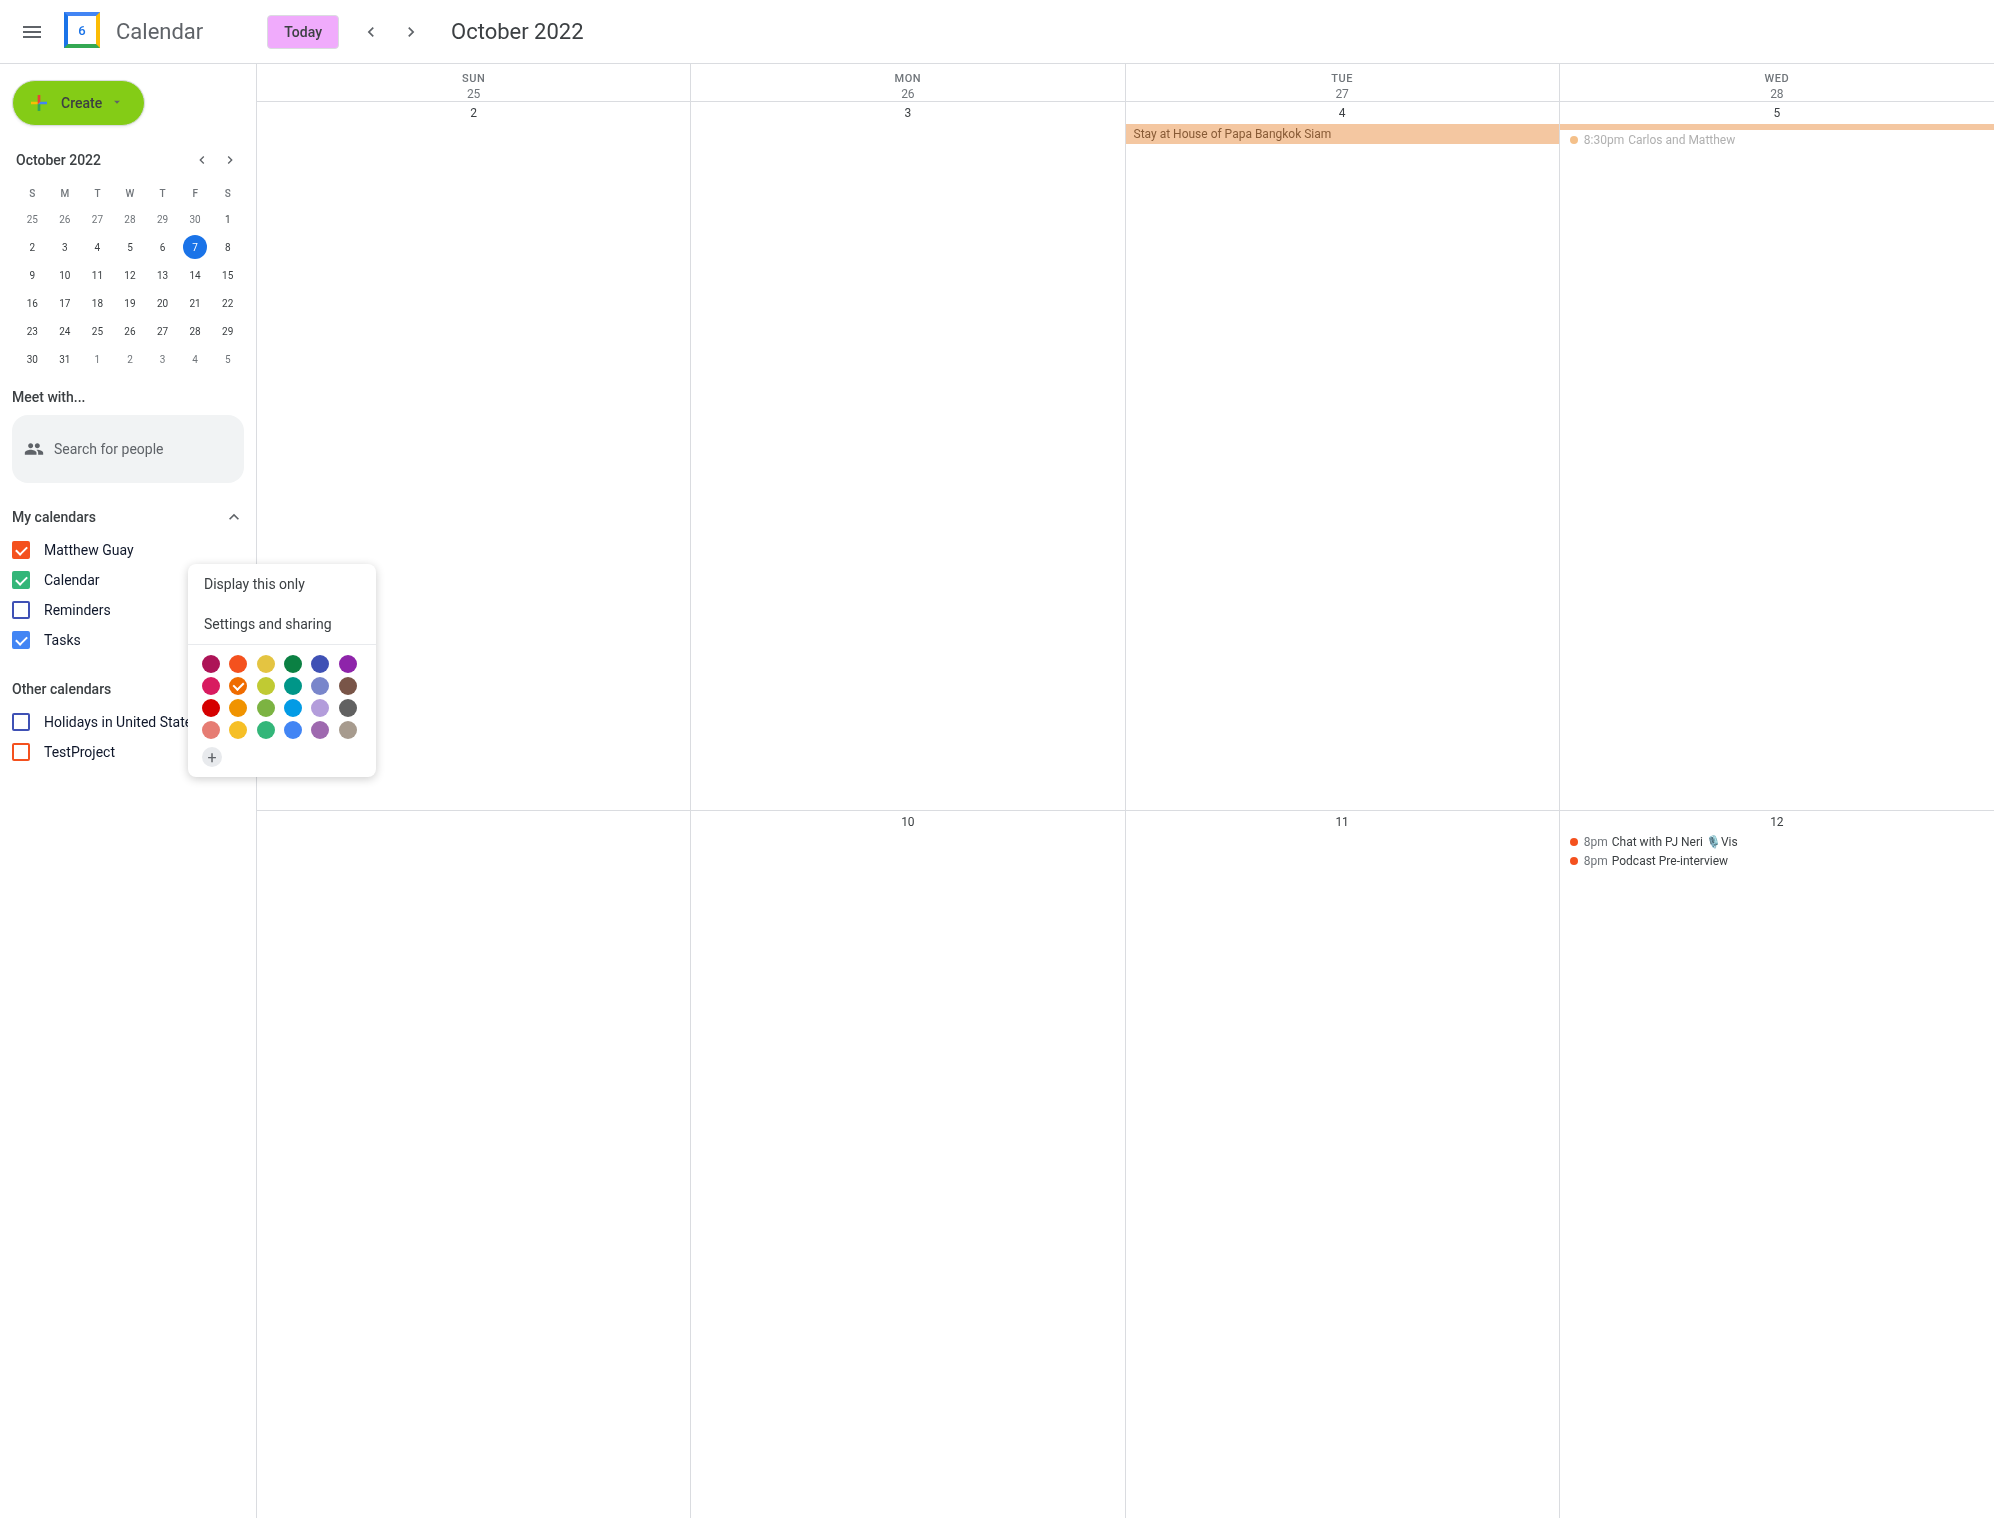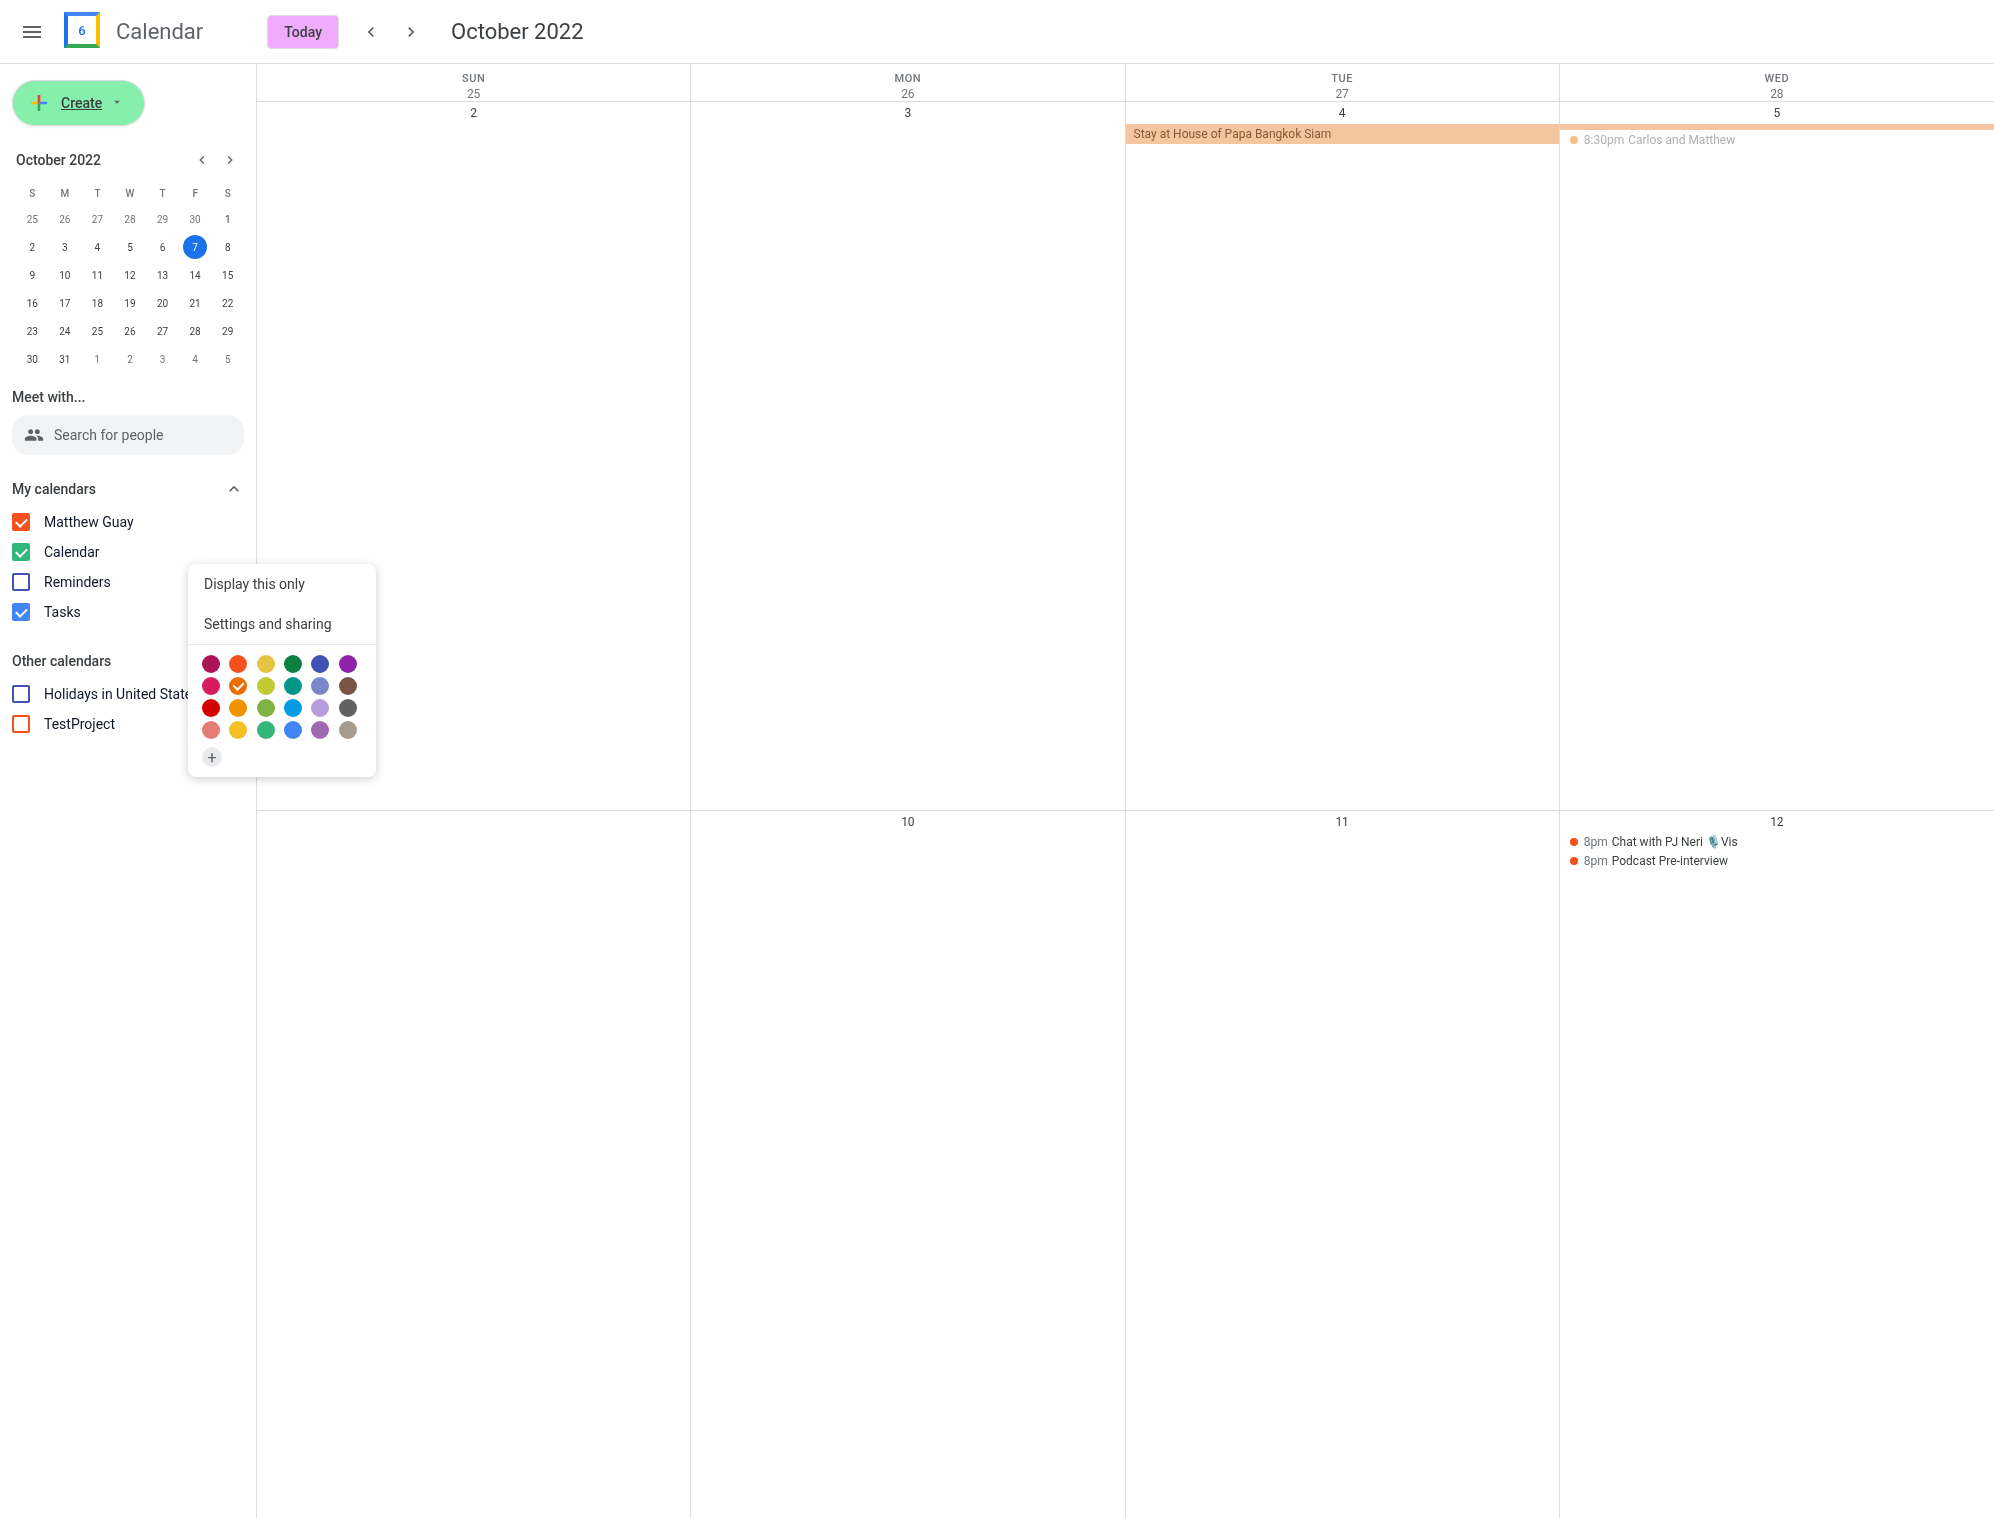--- a/index.html
+++ b/index.html
@@ -14,40 +14,40 @@
 .app-title { font-size: 22px; color: #5f6368; margin-left: 4px; margin-right: 64px; }
 .today-btn { border: 1px solid #dadce0; background: #f0abfc; padding: 8px 16px; border-radius: 4px; font-size: 14px; color: #3c4043; cursor: pointer; font-weight: 500; }
 .nav-arrows { display: flex; margin: 0 12px; }
 .nav-arrow { width: 40px; height: 40px; display: flex; align-items: center; justify-content: center; cursor: pointer; border-radius: 50%; }
 .nav-arrow svg { width: 20px; height: 20px; fill: #5f6368; }
 .current-month { font-size: 22px; color: #3c4043; margin-left: 8px; }
 
 .main { display: flex; height: calc(100vh - 64px); }
 .sidebar { width: 256px; padding: 16px 0 16px 12px; flex-shrink: 0; position: relative; }
 
-.create-btn { display: inline-flex; align-items: center; background: #86efac; border: 1px solid #dadce0; border-radius: 28px; padding: 10px 20px 10px 14px; box-shadow: 0 1px 3px rgba(0,0,0,0.08); cursor: pointer; margin-bottom: 20px; text-decoration: underline; }
+.create-btn { display: inline-flex; align-items: center; background: #84cc16; border: 1px solid #dadce0; border-radius: 28px; padding: 10px 20px 10px 14px; box-shadow: 0 1px 3px rgba(0,0,0,0.08); cursor: pointer; margin-bottom: 20px; }
 .create-plus { width: 24px; height: 24px; margin-right: 10px; }
 .create-label { font-size: 14px; color: #3c4043; font-weight: 500; margin-right: 8px; }
 .create-caret svg { width: 14px; height: 14px; fill: #5f6368; }
 
 .mini-cal { padding: 0 12px 0 4px; }
 .mini-head { display: flex; align-items: center; justify-content: space-between; margin-bottom: 8px; }
 .mini-month { font-size: 14px; color: #3c4043; font-weight: 500; }
 .mini-nav { display: flex; }
 .mini-nav .nav-arrow { width: 28px; height: 28px; }
 .mini-nav svg { width: 16px; height: 16px; }
 .mini-grid { display: grid; grid-template-columns: repeat(7, 1fr); }
 .mini-dow { font-size: 10px; color: #70757a; text-align: center; padding: 6px 0; font-weight: 500; }
 .mini-day { font-size: 10px; color: #70757a; text-align: center; padding: 0; height: 28px; display: flex; align-items: center; justify-content: center; cursor: pointer; }
 .mini-day.cur { color: #3c4043; }
 .mini-day.today span { background: #1a73e8; color: #fff; border-radius: 50%; width: 24px; height: 24px; display: inline-flex; align-items: center; justify-content: center; }
 
 .meet-section { margin-top: 16px; padding-right: 12px; }
 .meet-title { font-size: 14px; color: #3c4043; font-weight: 500; margin-bottom: 10px; }
-.search-people { background: #f1f3f4; border-radius: 16px; display: flex; align-items: center; padding: 10px 12px; }
+.search-people { background: #f1f3f4; border-radius: 16px; display: flex; align-items: center; padding: 24px 12px; }
 .search-people svg { width: 20px; height: 20px; fill: #5f6368; margin-right: 10px; }
 .search-people span { color: #5f6368; font-size: 14px; }
 
 .cal-section { margin-top: 24px; padding-right: 12px; }
 .cal-section-head { display: flex; align-items: center; justify-content: space-between; cursor: pointer; margin-bottom: 8px; }
 .cal-section-title { font-size: 14px; color: #3c4043; font-weight: 500; }
 .cal-section-head svg { width: 20px; height: 20px; fill: #5f6368; }
 .cal-item { display: flex; align-items: center; padding: 6px 0; cursor: pointer; }
 .cal-check { width: 18px; height: 18px; border: 2px solid; border-radius: 2px; margin-right: 14px; display: flex; align-items: center; justify-content: center; flex-shrink: 0; }
 .cal-check.checked::after { content: ''; width: 5px; height: 9px; border: solid #fff; border-width: 0 2px 2px 0; transform: rotate(45deg); margin-top: -2px; }

